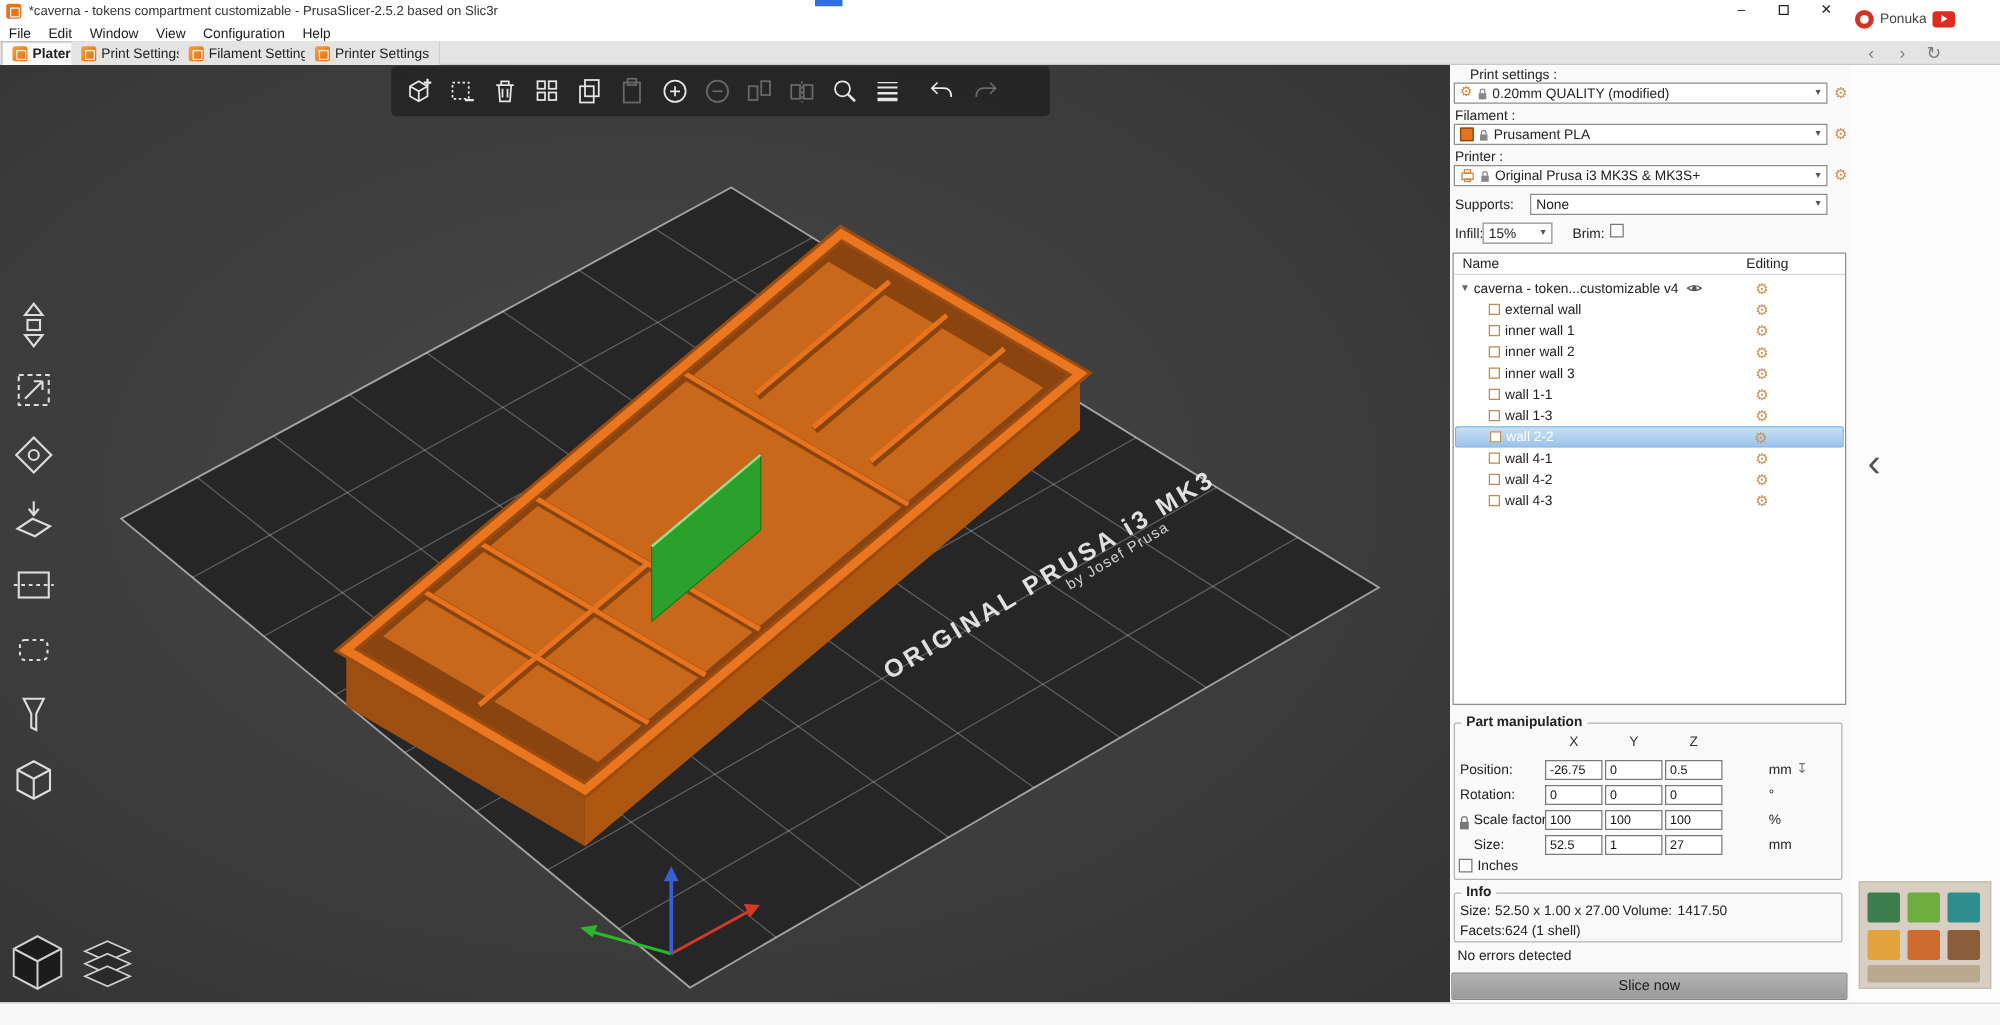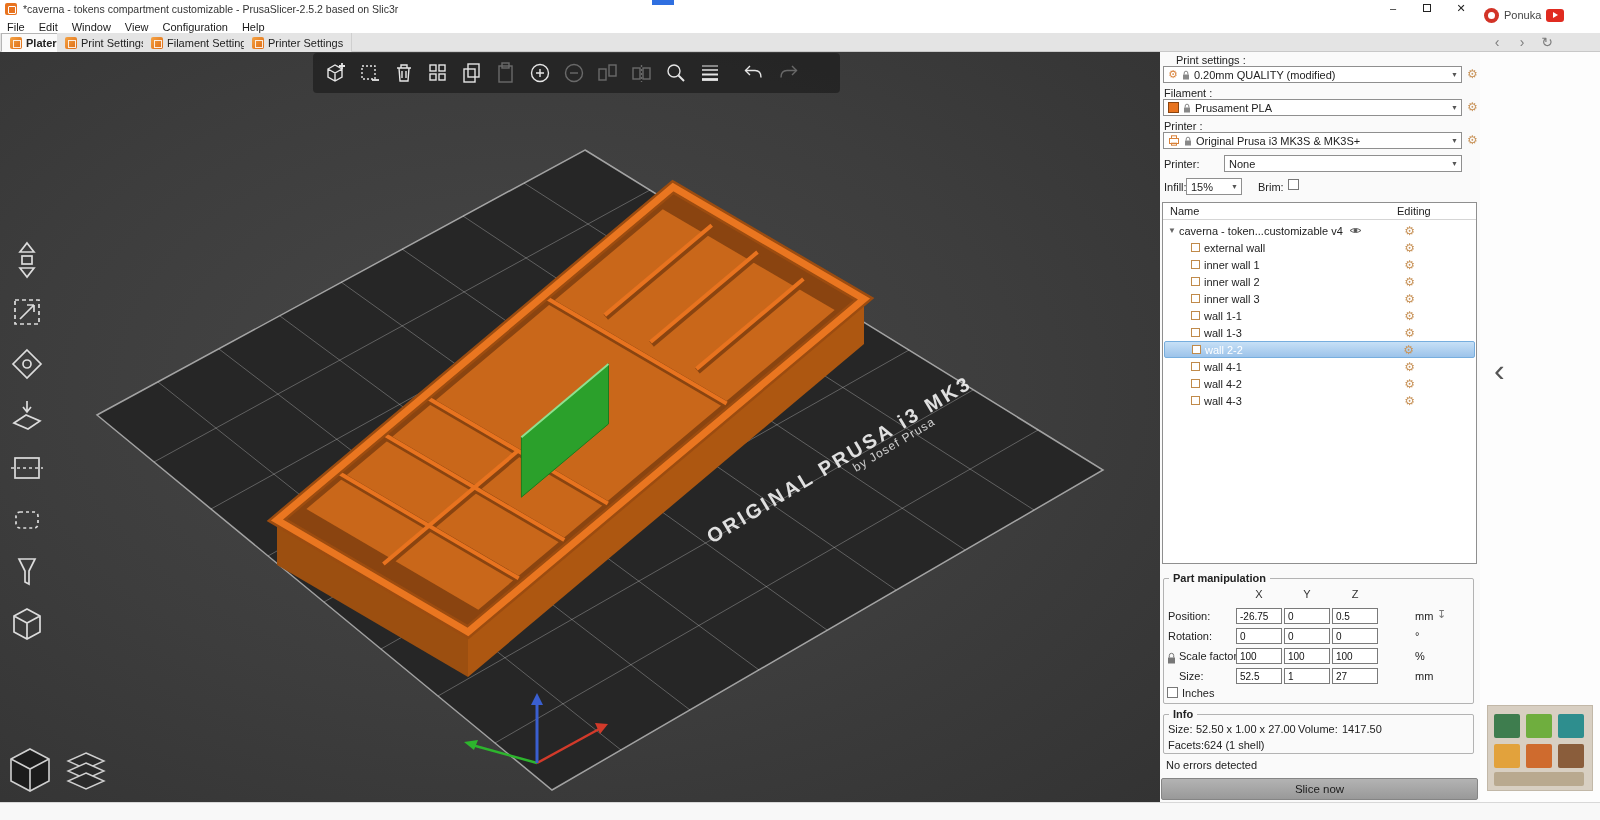--- a/index.html
+++ b/index.html
@@ -424,21 +424,21 @@
         </svg>
       <svg width="8" height="10">
           <rect x="1" y="4.5" width="6" height="5" fill="#888"></rect>
           <path d="M2.2,4.5 V3 a1.8,1.8 0 0 1 3.6,0 V4.5" fill="none" stroke="#888"></path>
         </svg>
       <span class="ctext">Original Prusa i3 MK3S &amp; MK3S+</span>
       <span class="arrow">▼</span>
     </div>
     <span class="gear-btn" style="left:305px; top:81px;">⚙</span>
 
-    <span class="plabel" style="left:4px; top:106px;">Printer:</span>
+    <span class="plabel" style="left:4px; top:106px;">Supports:</span>
     <div class="combo" style="left:64px; top:103px; width:238px;">
       <span class="ctext">None</span>
       <span class="arrow">▼</span>
     </div>
 
     <span class="plabel" style="left:4px; top:129px;">Infill:</span>
     <div class="combo" style="left:26px; top:126px; width:56px;">
       <span class="ctext">15%</span>
       <span class="arrow">▼</span>
     </div>

